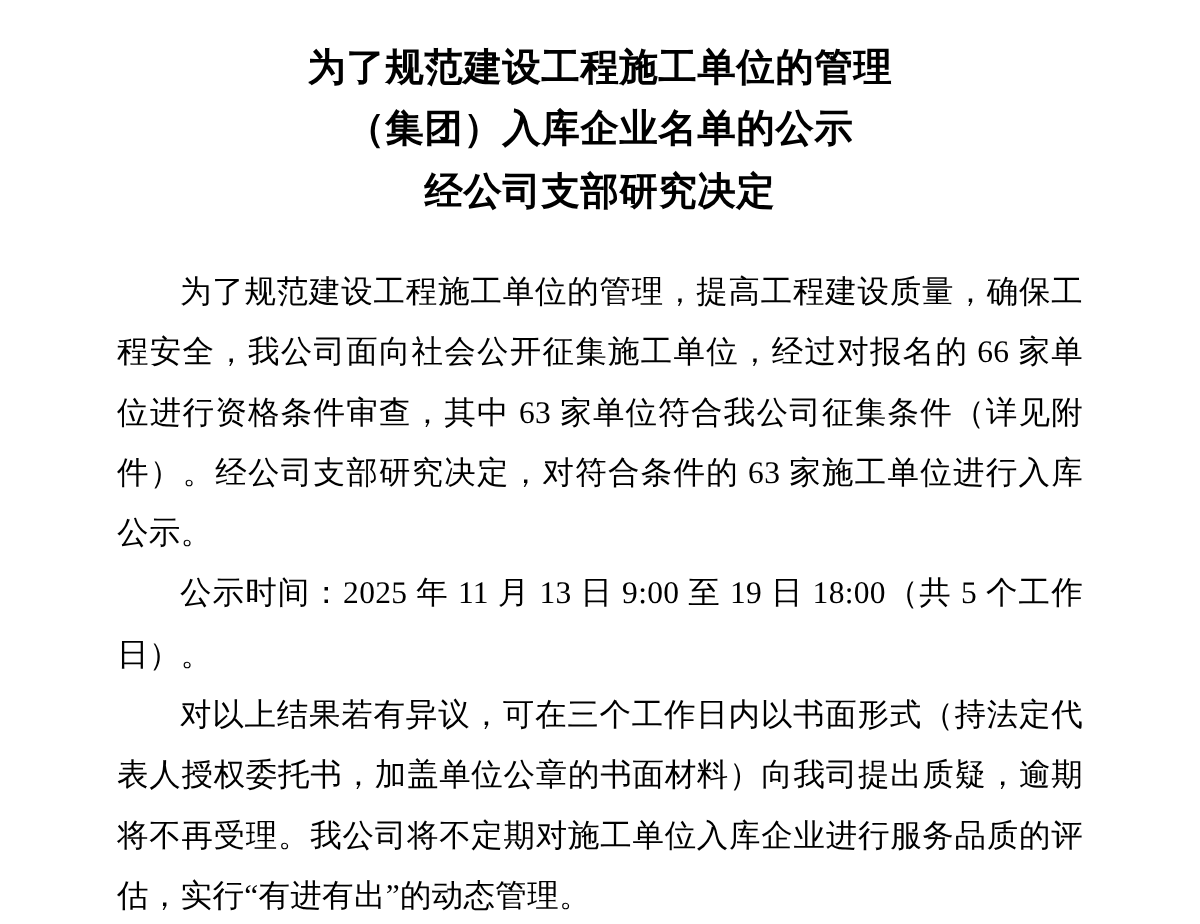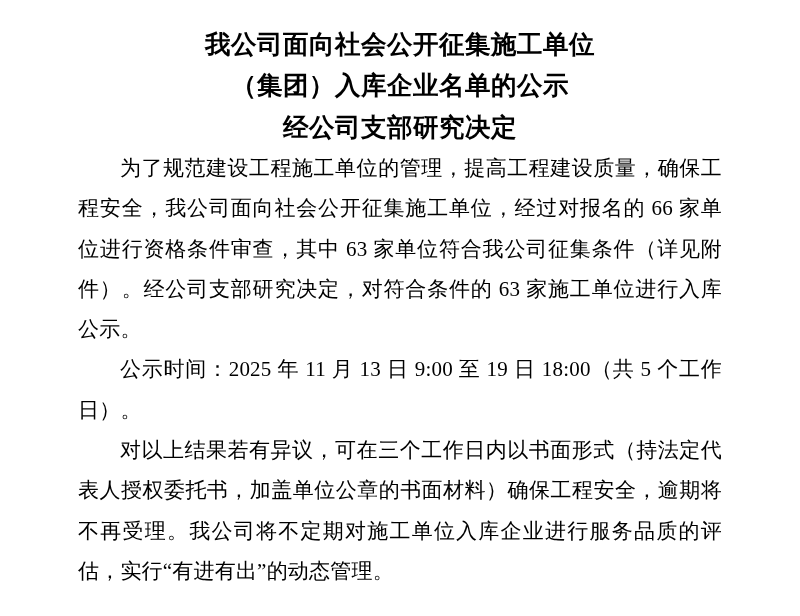--- a/index.html
+++ b/index.html
@@ -28,41 +28,42 @@
     line-height: 1.62;
     letter-spacing: 0.5px;
     margin: 0;
     padding-top: 6px;
   }
   .doc-title .t-line {
     display: block;
     white-space: nowrap;
   }
   .body-block {
+    margin-top: 26px;
   }
   p.para {
     margin: 0;
     font-size: 21px;
     line-height: 1.92;
     text-align: justify;
     text-justify: inter-ideograph;
     text-indent: 2em;
     letter-spacing: 0.2px;
   }
 </style>
 </head>
 <body>
 
 <div class="page">
 
   <h1 class="doc-title">
-    <span class="t-line">我公司面向社会公开征集施工单位</span>
+    <span class="t-line">为了规范建设工程施工单位的管理</span>
     <span class="t-line">（集团）入库企业名单的公示</span>
     <span class="t-line">经公司支部研究决定</span>
   </h1>
 
   <div class="body-block">
     <p class="para">为了规范建设工程施工单位的管理，提高工程建设质量，确保工程安全，我公司面向社会公开征集施工单位，经过对报名的 66 家单位进行资格条件审查，其中 63 家单位符合我公司征集条件（详见附件）。经公司支部研究决定，对符合条件的 63 家施工单位进行入库公示。</p>
     <p class="para">公示时间：2025 年 11 月 13 日 9:00 至 19 日 18:00（共 5 个工作日）。</p>
-    <p class="para">对以上结果若有异议，可在三个工作日内以书面形式（持法定代表人授权委托书，加盖单位公章的书面材料）确保工程安全，逾期将不再受理。我公司将不定期对施工单位入库企业进行服务品质的评估，实行“有进有出”的动态管理。</p>
+    <p class="para">对以上结果若有异议，可在三个工作日内以书面形式（持法定代表人授权委托书，加盖单位公章的书面材料）向我司提出质疑，逾期将不再受理。我公司将不定期对施工单位入库企业进行服务品质的评估，实行“有进有出”的动态管理。</p>
   </div>
 
 </div>
 
 </body></html>

